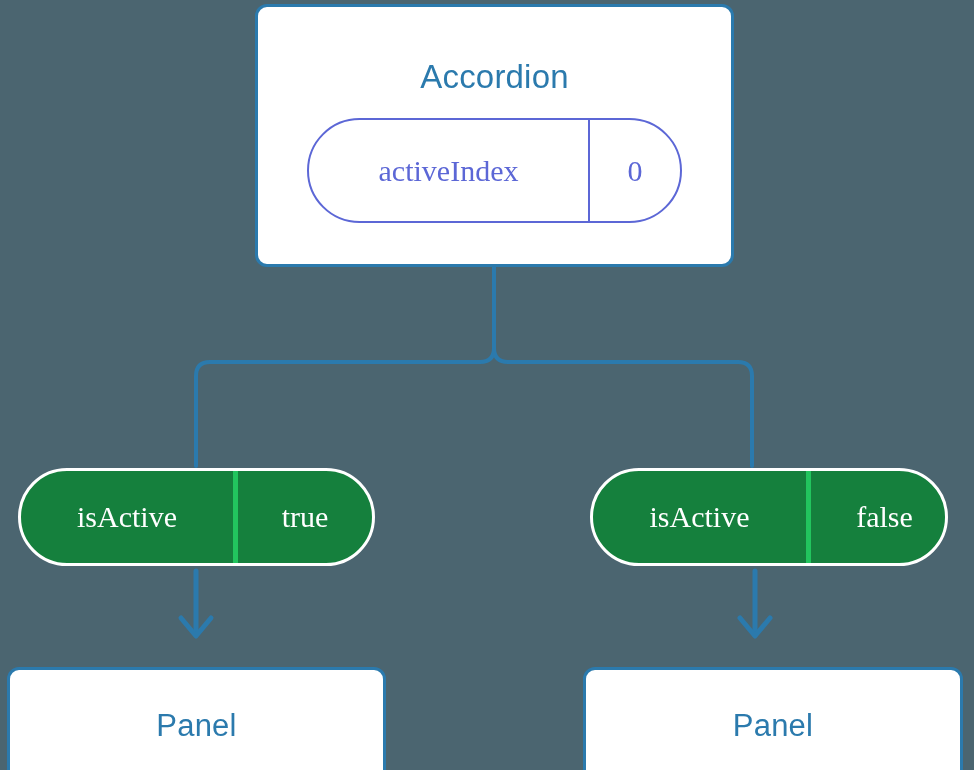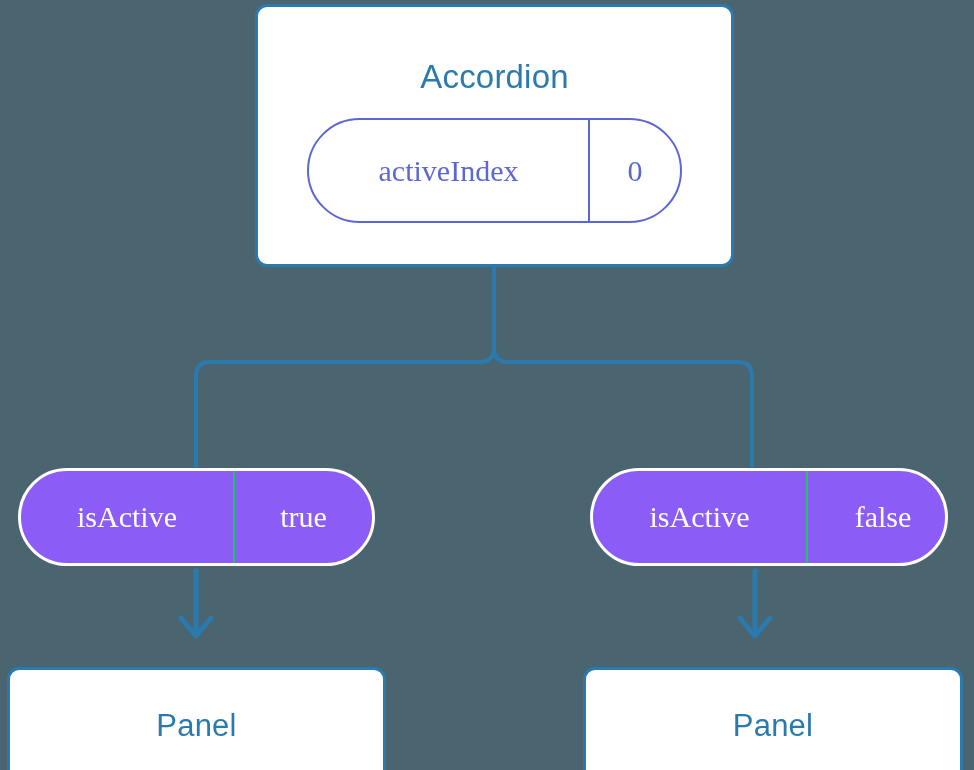--- a/index.html
+++ b/index.html
@@ -110,29 +110,29 @@
     color: #5c67d6;
     font-size: 30px;
   }
   .pill-outline .pill-val {
     border-left: 2px solid #5c67d6;
   }
 
   
   .pill-filled {
     border: 3px solid #ffffff;
-    background: #8b5cf6;
+    background: #15803d;
   }
   .pill-filled .pill-key,
   .pill-filled .pill-val {
     color: #ffffff;
     font-size: 30px;
   }
   .pill-filled .pill-val {
-    border-left: 2px solid #22c55e;
+    border-left: 5px solid #22c55e;
   }
 
   #state-pill-activeindex {
     left: 307px;
     top: 118px;
     width: 375px;
     height: 105px;
   }
   #state-pill-activeindex .pill-key { width: 279px; }
   #state-pill-activeindex .pill-val { flex: 1; }

